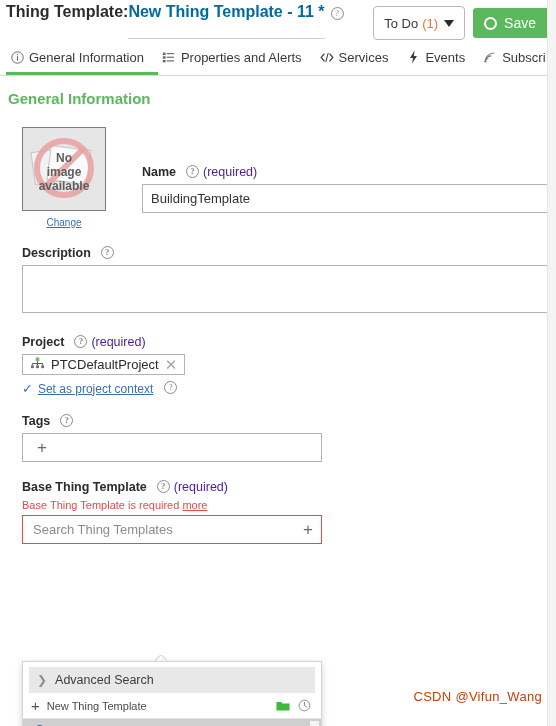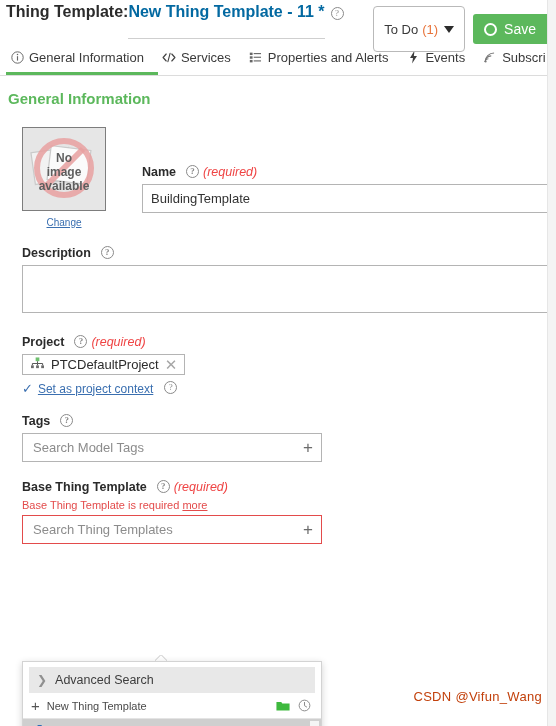--- a/index.html
+++ b/index.html
@@ -59,21 +59,21 @@
   }
   .header-actions {
     position: absolute;
     right: 6px;
     top: 6px;
     display: flex;
     align-items: center;
     gap: 8px;
   }
   .todo-btn {
-    height: 46px;
+    height: 34px;
     padding: 0 10px;
     border: 1px solid #b9b9b9;
     border-radius: 4px;
     background: #ffffff;
     display: flex;
     align-items: center;
     gap: 4px;
     font-size: 13px;
     color: #3a3a3a;
     cursor: pointer;
@@ -183,22 +183,21 @@
     font-weight: bold;
     color: #2b2b2b;
     margin-bottom: 5px;
     display: flex;
     align-items: center;
     gap: 4px;
     white-space: nowrap;
   }
   .req {
     font-weight: normal;
-    color: #ef4444;
-    font-style: italic;
+    color: #4c1d95;
   }
   .txt-input {
     width: 100%;
     height: 29px;
     border: 1px solid #b4b4b4;
     background: #fff;
     padding: 0 8px;
     font-size: 13px;
     color: #333;
     font-family: "Liberation Sans", sans-serif;
@@ -428,45 +427,45 @@
 <div class="tabs">
   <div class="tab active">
     <span class="tab-ico">
       <svg width="13" height="13" viewBox="0 0 16 16">
           <circle cx="8" cy="8" r="7" fill="none" stroke="#666" stroke-width="1.2"></circle>
           <circle cx="8" cy="4.4" r="0.9" fill="#666"></circle>
           <rect x="7.3" y="6.4" width="1.4" height="5.4" fill="#666"></rect>
         </svg>
     </span>
     <span>General Information</span>
-  </div>
-
-  <div class="tab">
-    <span class="tab-ico">
-      <svg width="15" height="13" viewBox="0 0 18 16">
-          <path d="M5.4 3.5 L1.4 8 L5.4 12.5" fill="none" stroke="#444" stroke-width="1.5" stroke-linecap="round" stroke-linejoin="round"></path>
-          <path d="M12.6 3.5 L16.6 8 L12.6 12.5" fill="none" stroke="#444" stroke-width="1.5" stroke-linecap="round" stroke-linejoin="round"></path>
-          <path d="M10.4 2.6 L7.6 13.4" fill="none" stroke="#444" stroke-width="1.4" stroke-linecap="round"></path>
-        </svg>
-    </span>
-    <span>Services</span>
   </div>
 
   <div class="tab">
     <span class="tab-ico">
       <svg width="13" height="13" viewBox="0 0 16 16">
           <rect x="1" y="2" width="3.4" height="3" fill="#666"></rect>
           <rect x="1" y="6.5" width="3.4" height="3" fill="#666"></rect>
           <rect x="1" y="11" width="3.4" height="3" fill="#666"></rect>
           <rect x="5.8" y="2.5" width="9" height="1.4" fill="#666"></rect>
           <rect x="5.8" y="7" width="9" height="1.4" fill="#666"></rect>
           <rect x="5.8" y="11.5" width="9" height="1.4" fill="#666"></rect>
         </svg>
     </span>
     <span>Properties and Alerts</span>
+  </div>
+
+  <div class="tab">
+    <span class="tab-ico">
+      <svg width="15" height="13" viewBox="0 0 18 16">
+          <path d="M5.4 3.5 L1.4 8 L5.4 12.5" fill="none" stroke="#444" stroke-width="1.5" stroke-linecap="round" stroke-linejoin="round"></path>
+          <path d="M12.6 3.5 L16.6 8 L12.6 12.5" fill="none" stroke="#444" stroke-width="1.5" stroke-linecap="round" stroke-linejoin="round"></path>
+          <path d="M10.4 2.6 L7.6 13.4" fill="none" stroke="#444" stroke-width="1.4" stroke-linecap="round"></path>
+        </svg>
+    </span>
+    <span>Services</span>
   </div>
 
   <div class="tab">
     <span class="tab-ico">
       <svg width="11" height="14" viewBox="0 0 10 16">
           <path d="M6.2 0.5 L1 9 L4.4 9 L3.4 15.5 L9 6.8 L5.4 6.8 Z" fill="#3d3d3d"></path>
         </svg>
     </span>
     <span>Events</span>
   </div>
@@ -549,21 +548,20 @@
       <span class="help-icon">?</span>
     </div>
   </div>
 
   <div class="field mt16">
     <div class="field-label">
       <span>Tags</span>
       <span class="help-icon">?</span>
     </div>
     <div class="search-box">
-      <input placeholder="Search Model Tags" style="">
       <span class="plus">+</span>
     </div>
   </div>
 
   <div class="field mt16">
     <div class="field-label">
       <span>Base Thing Template</span>
       <span class="help-icon">?</span>
       <span class="req">(required)</span>
     </div>

